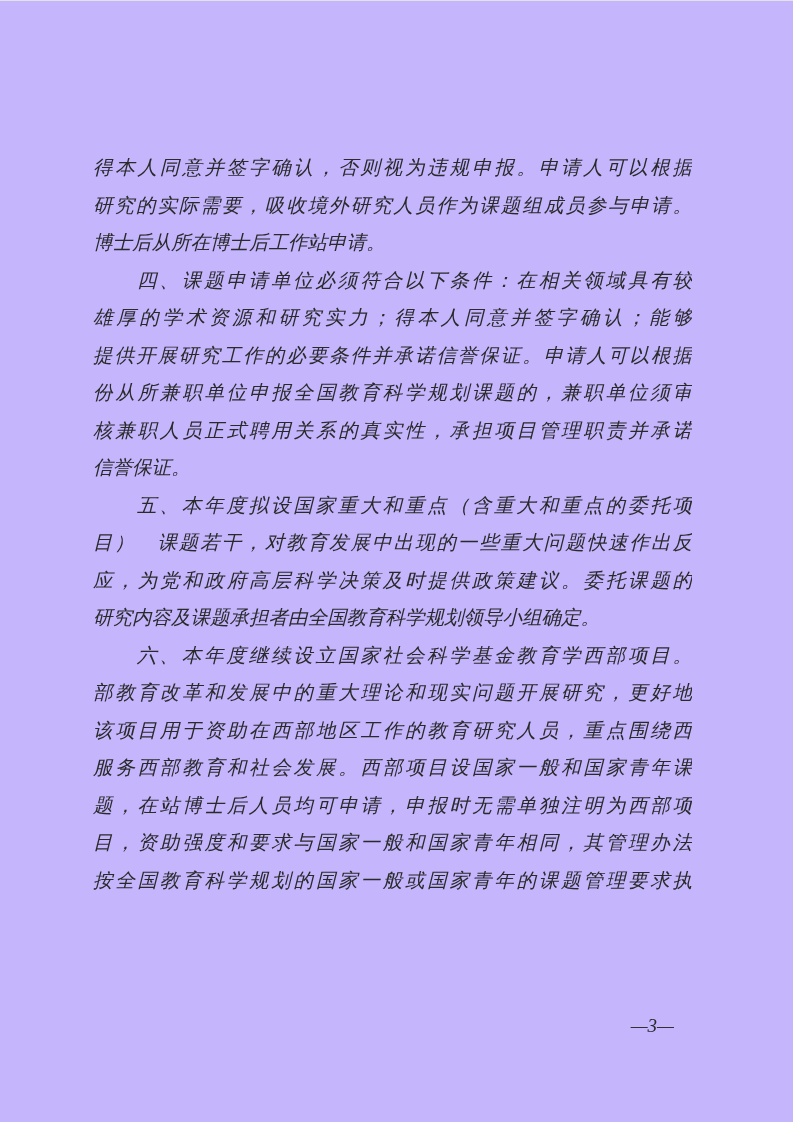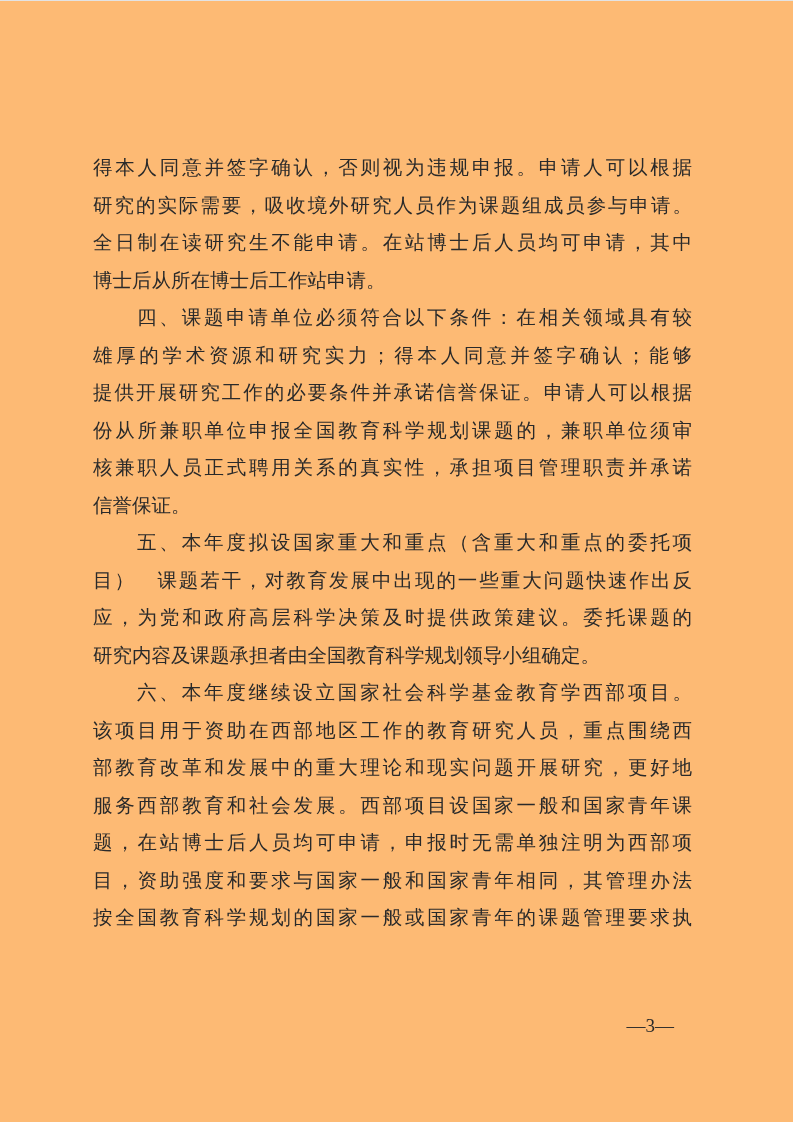--- a/index.html
+++ b/index.html
@@ -9,24 +9,25 @@
   body {
     width: 793px;
     height: 1122px;
     background: #f4f4f4;
     font-family: "Liberation Serif", "DejaVu Serif", serif;
   }
   .page {
     position: relative;
     width: 793px;
     height: 1122px;
-    background: #fdba74;
+    background: #c4b5fd;
     border-top: 1px solid #e3e3e3;
     overflow: hidden;
     color: #2a2a2a;
+    font-style: italic;
   }
   .doc-text {
     position: absolute;
     left: 93px;
     top: 148px;
     width: 599px;
     font-size: 19.5px;
     font-weight: 400;
     color: #2a2a2a;
   }
@@ -61,21 +62,20 @@
 </style>
 </head>
 <body>
 
 <div class="page">
   <main class="doc-text">
 
     <div class="para">
       <div class="line">得本人同意并签字确认，否则视为违规申报。申请人可以根据</div>
       <div class="line">研究的实际需要，吸收境外研究人员作为课题组成员参与申请。</div>
-      <div class="line">全日制在读研究生不能申请。在站博士后人员均可申请，其中</div>
       <div class="line end">博士后从所在博士后工作站申请。</div>
     </div>
 
     <div class="para">
       <div class="line first">四、课题申请单位必须符合以下条件：在相关领域具有较</div>
       <div class="line">雄厚的学术资源和研究实力；得本人同意并签字确认；能够</div>
       <div class="line">提供开展研究工作的必要条件并承诺信誉保证。申请人可以根据</div>
       <div class="line">份从所兼职单位申报全国教育科学规划课题的，兼职单位须审</div>
       <div class="line">核兼职人员正式聘用关系的真实性，承担项目管理职责并承诺</div>
       <div class="line end">信誉保证。</div>
@@ -83,22 +83,22 @@
 
     <div class="para">
       <div class="line first">五、本年度拟设国家重大和重点（含重大和重点的委托项</div>
       <div class="line">目）　课题若干，对教育发展中出现的一些重大问题快速作出反</div>
       <div class="line">应，为党和政府高层科学决策及时提供政策建议。委托课题的</div>
       <div class="line end">研究内容及课题承担者由全国教育科学规划领导小组确定。</div>
     </div>
 
     <div class="para">
       <div class="line first">六、本年度继续设立国家社会科学基金教育学西部项目。</div>
+      <div class="line">部教育改革和发展中的重大理论和现实问题开展研究，更好地</div>
       <div class="line">该项目用于资助在西部地区工作的教育研究人员，重点围绕西</div>
-      <div class="line">部教育改革和发展中的重大理论和现实问题开展研究，更好地</div>
       <div class="line">服务西部教育和社会发展。西部项目设国家一般和国家青年课</div>
       <div class="line">题，在站博士后人员均可申请，申报时无需单独注明为西部项</div>
       <div class="line">目，资助强度和要求与国家一般和国家青年相同，其管理办法</div>
       <div class="line">按全国教育科学规划的国家一般或国家青年的课题管理要求执</div>
     </div>
 
   </main>
 
   <div class="page-number">—3—</div>
 </div>

